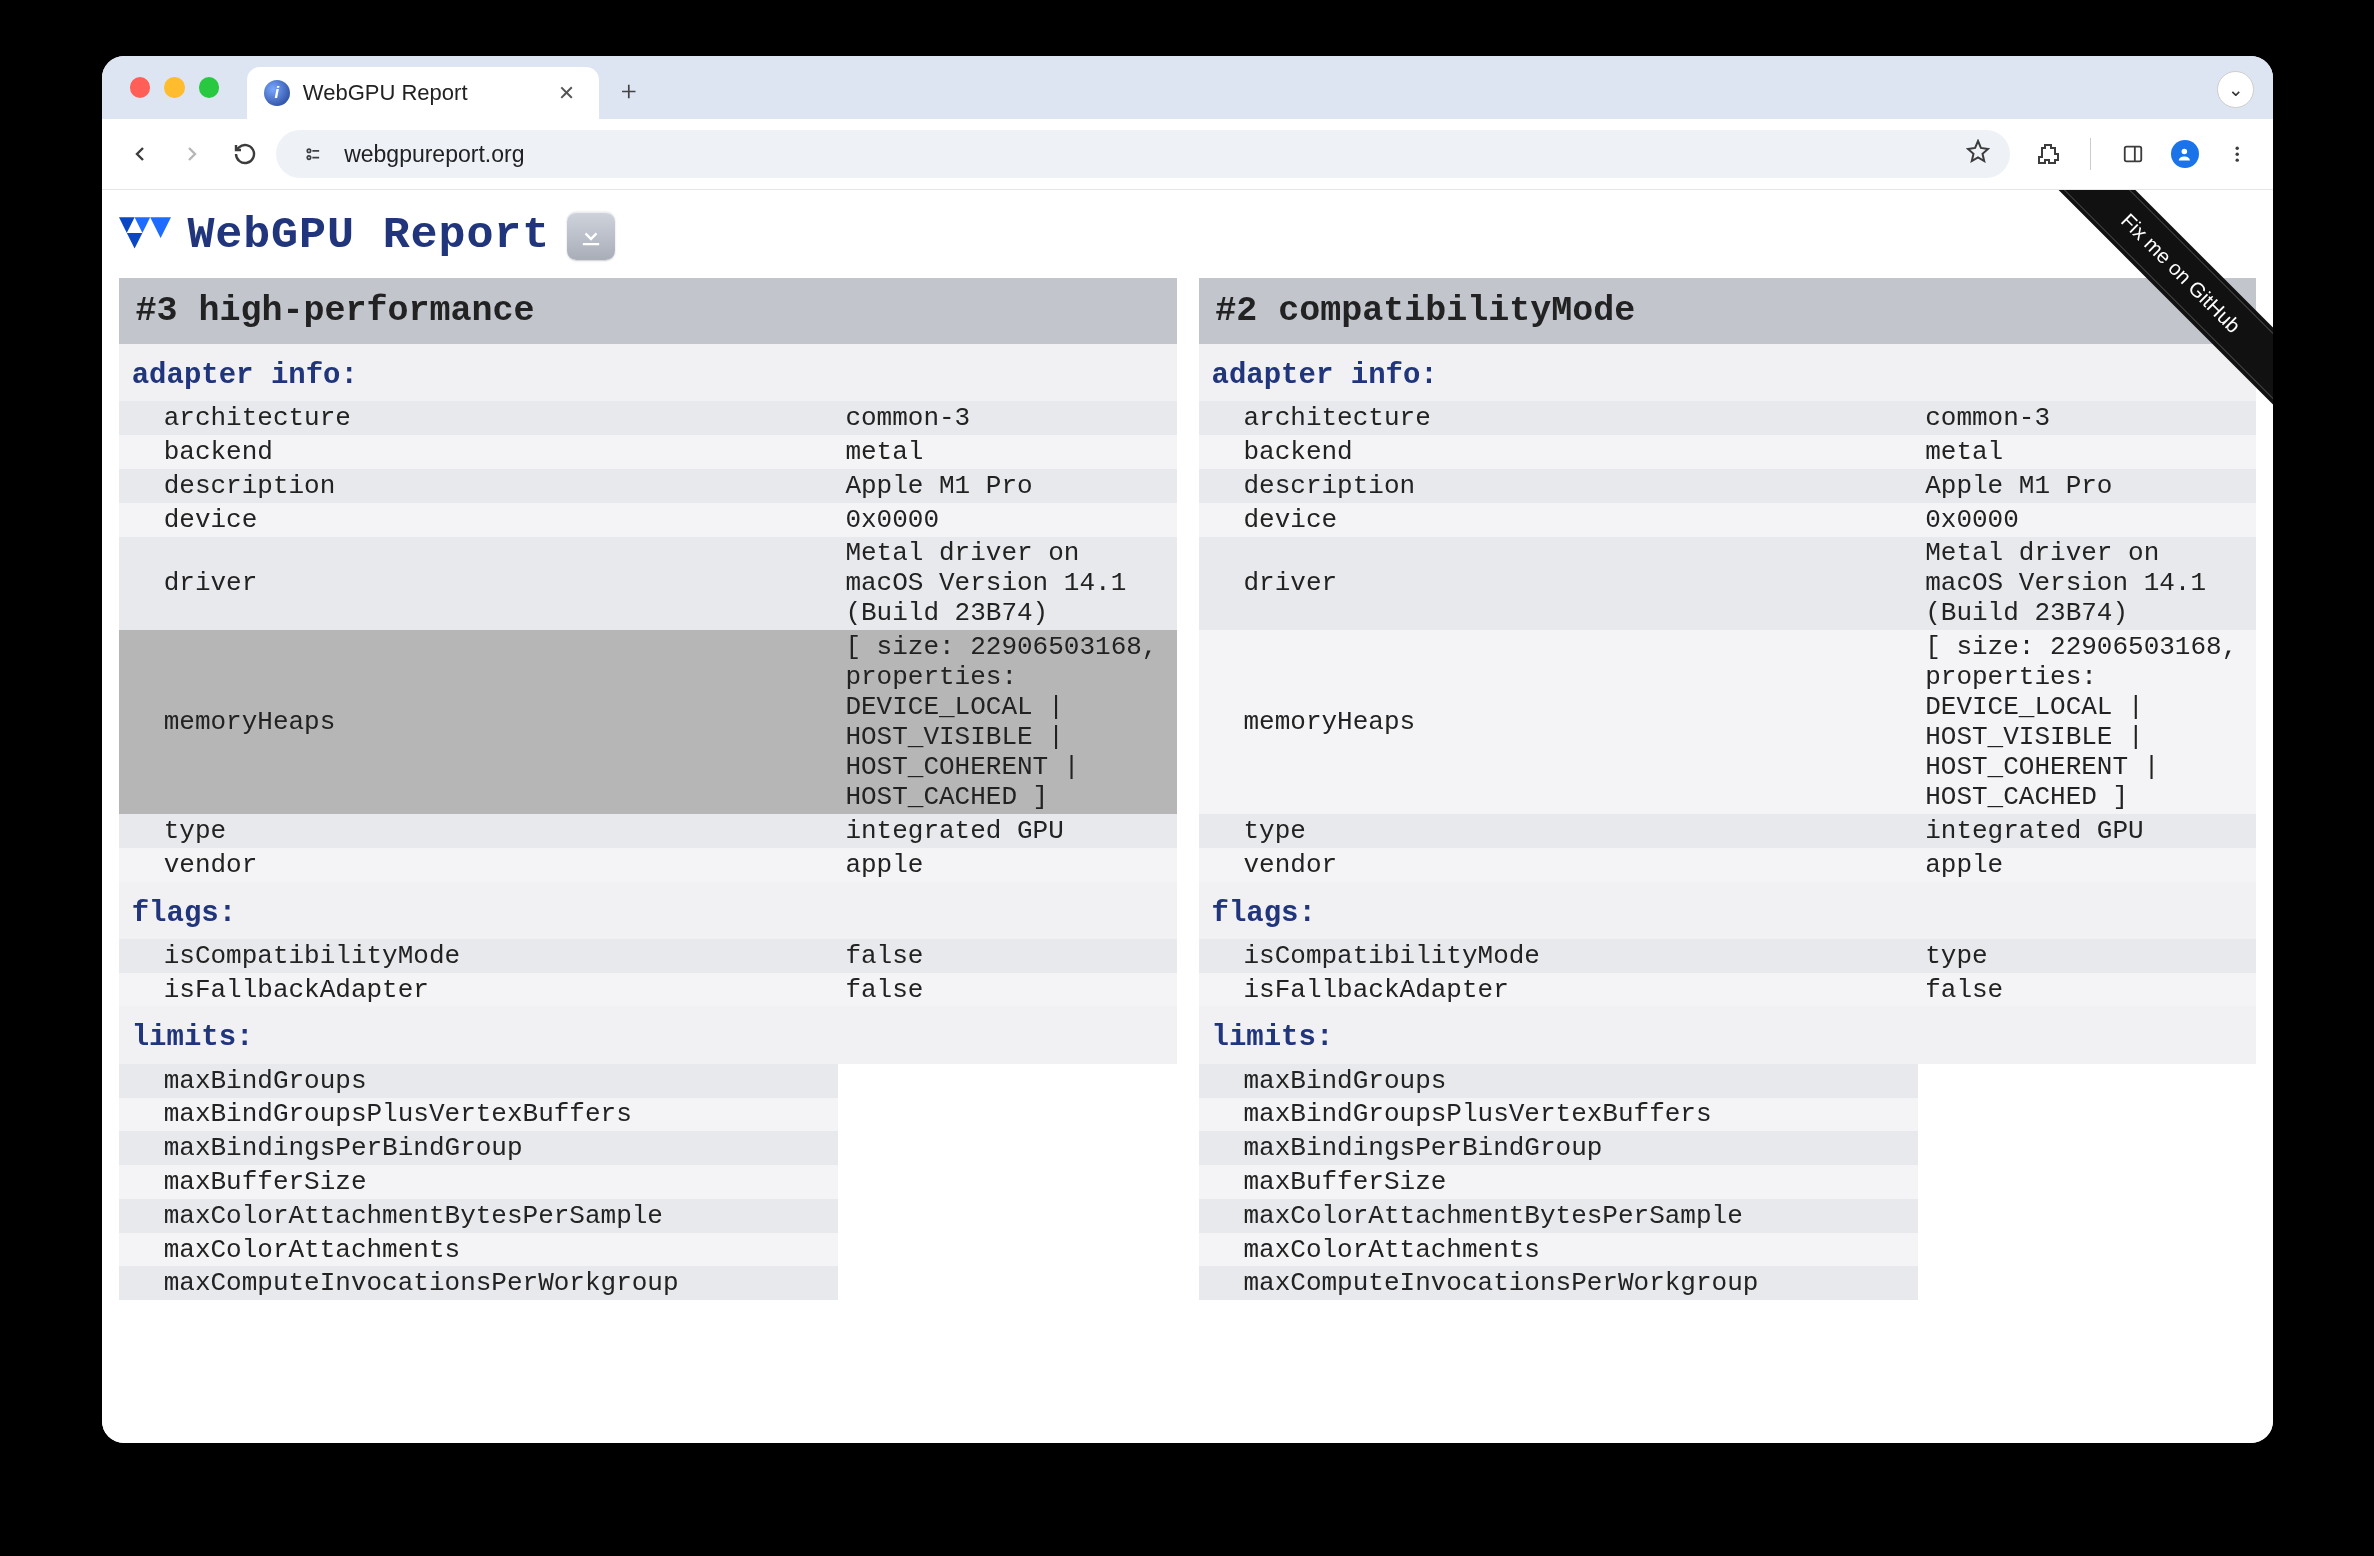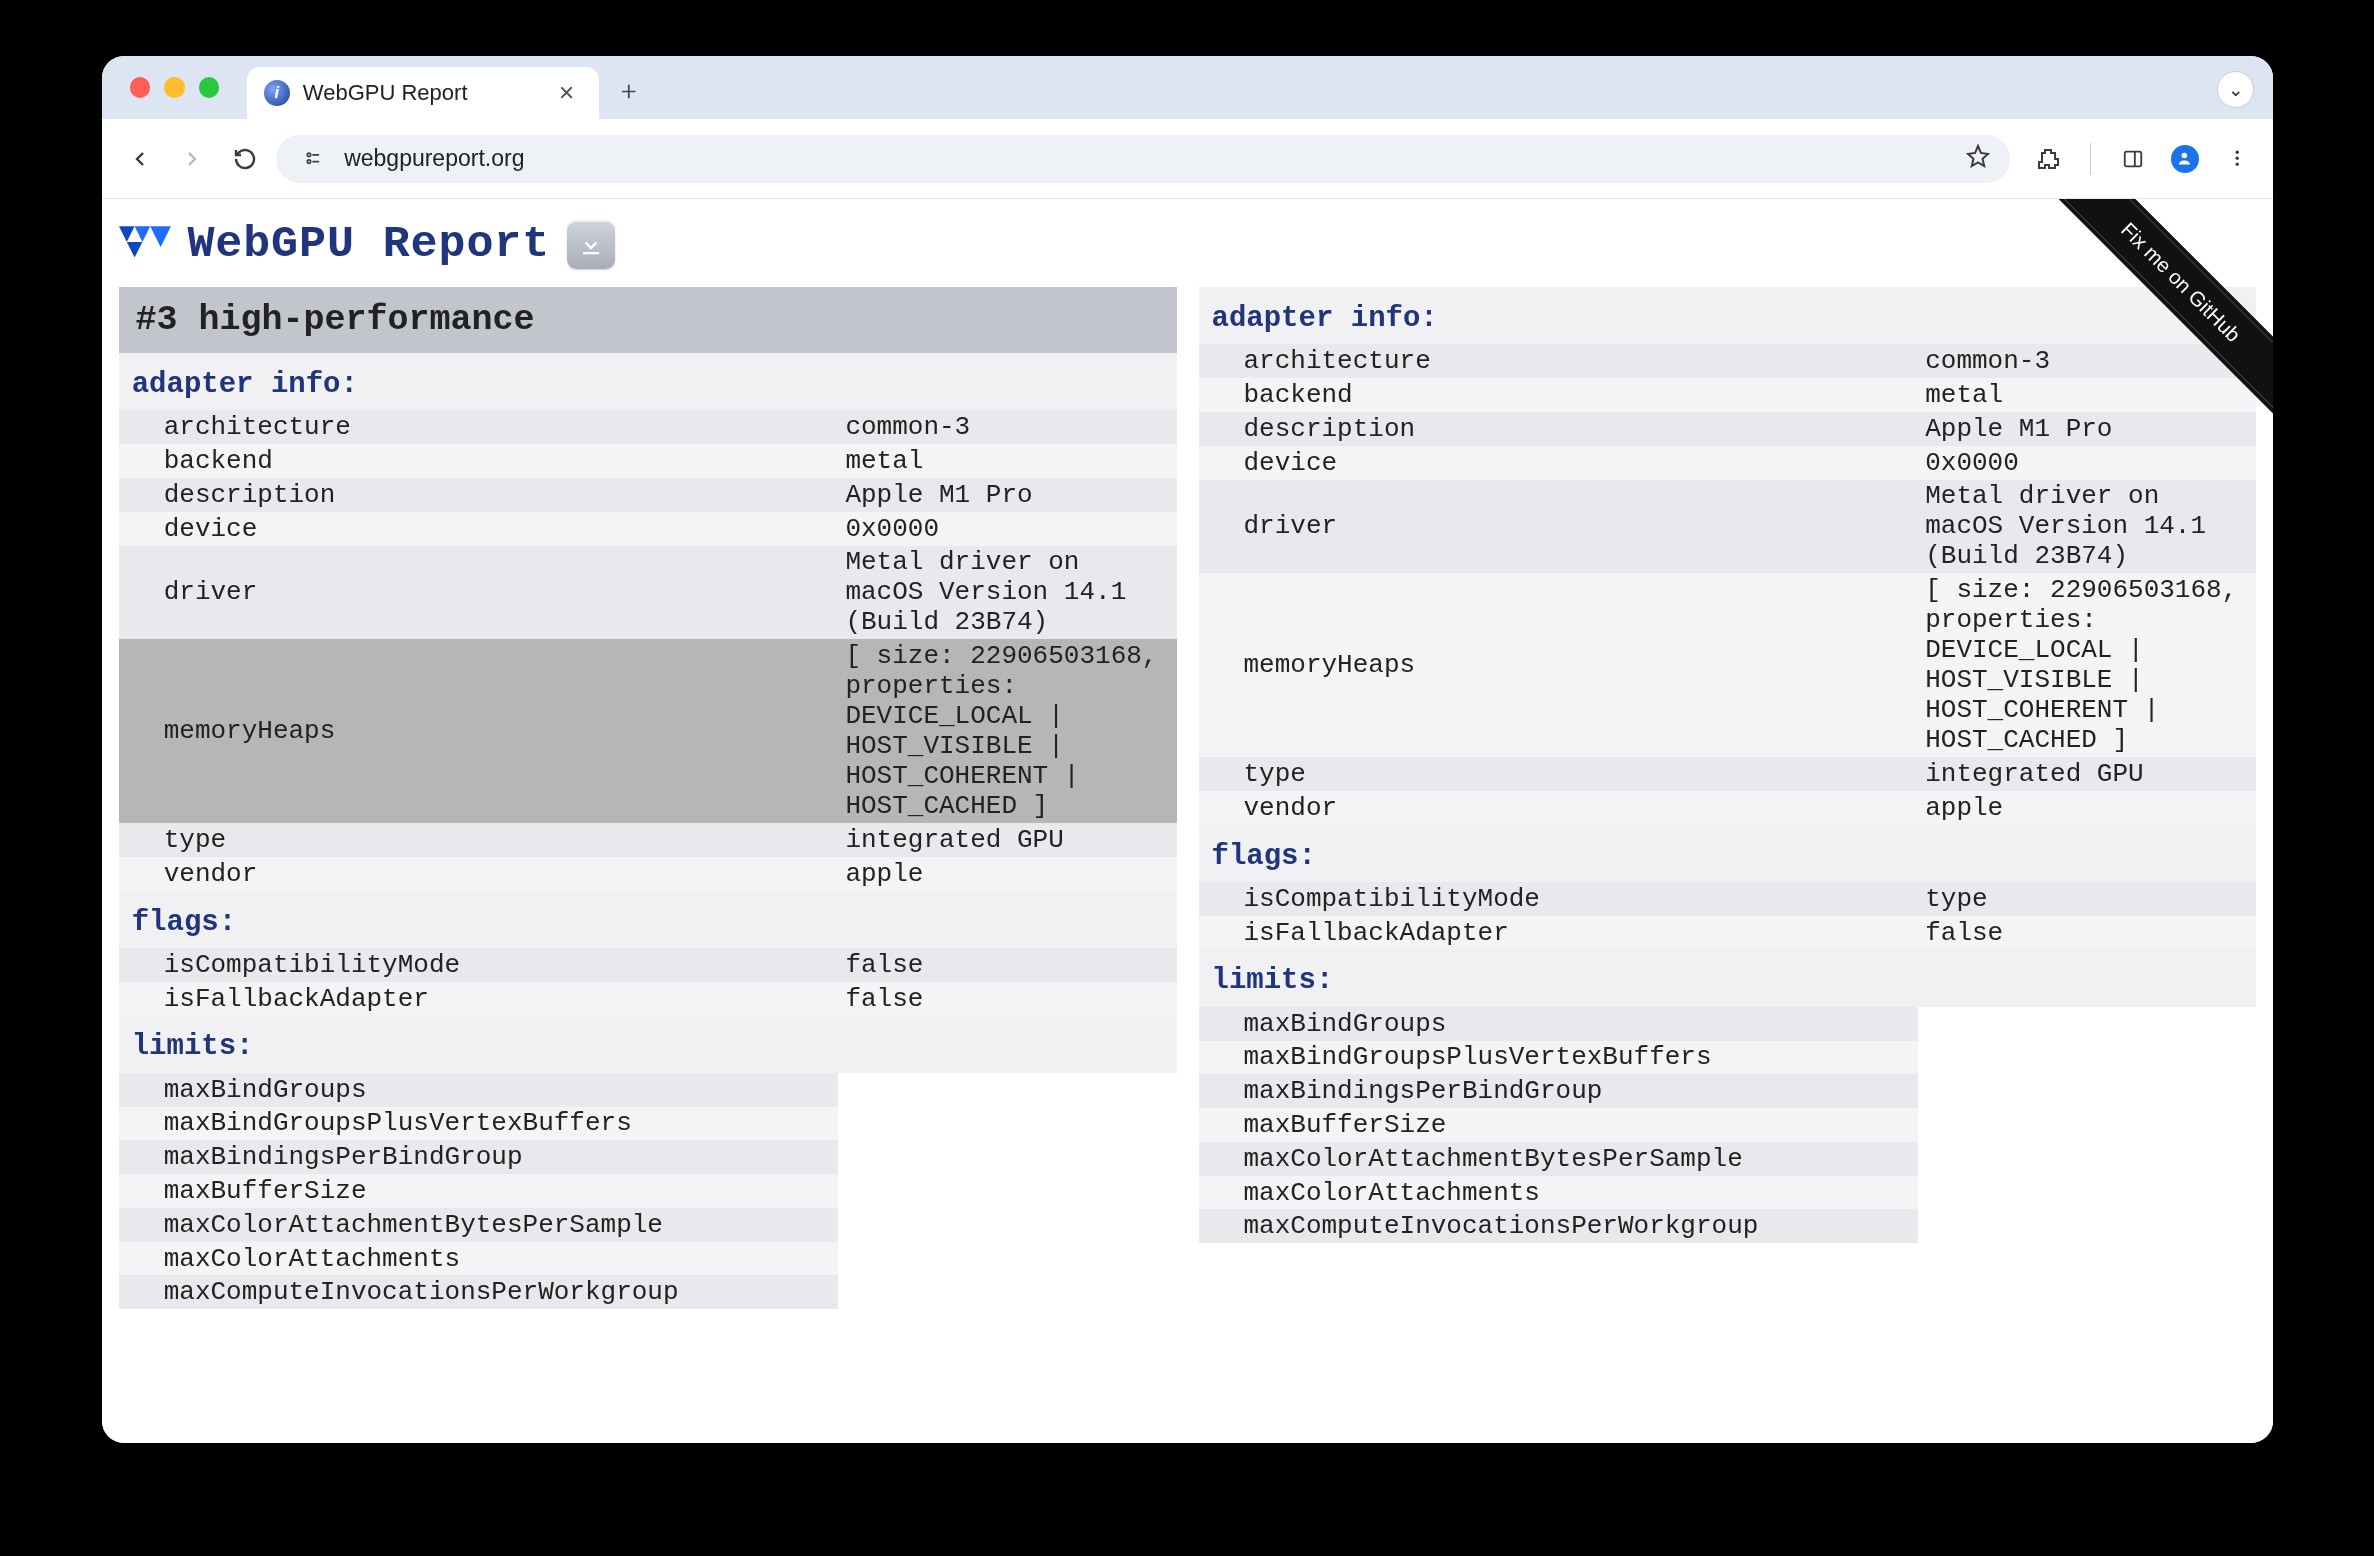--- a/index.html
+++ b/index.html
@@ -72,21 +72,21 @@
   .tabs-dropdown {
     position:absolute; right: 18.6px; top: 15px;
     width: 37px; height: 37px; border-radius: 50%;
     background:#fff; display:flex;align-items:center;justify-content:center;
     font-size:18.6px;color:#333;cursor:pointer;
     border:0.9px solid #ccc;
   }
 
   
   .toolbar {
-    height: 80px;
+    height: 71px;
     background: #fff;
     border-bottom: 0.9px solid #e6e6e6;
     display: flex;
     align-items: center;
     padding: 0 16.7px;
     gap: 9.3px;
   }
   .tbtn {
     width: 43px; height: 43px; border-radius: 50%;
     display:flex;align-items:center;justify-content:center;
@@ -406,20 +406,21 @@
                 <tr>
                   <td class="key">maxColorAttachments</td>
                 </tr>
                 <tr>
                   <td class="key">maxComputeInvocationsPerWorkgroup</td>
                 </tr>
               </tbody>
             </table>
           </div>
           <div class="col">
+            <div class="panel-head">#2 compatibilityMode</div>
             <div class="section-head">adapter info:</div>
             <table class="kv">
               <colgroup>
                 <col class="keycol">
                 <col class="valcol">
               </colgroup>
               <tbody>
                 <tr>
                   <td class="key">architecture</td>
                   <td class="val">common-3</td>

